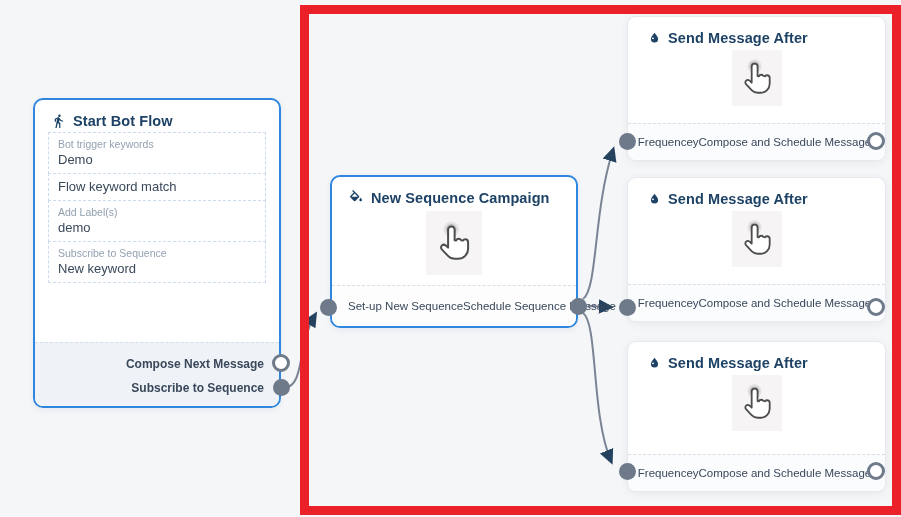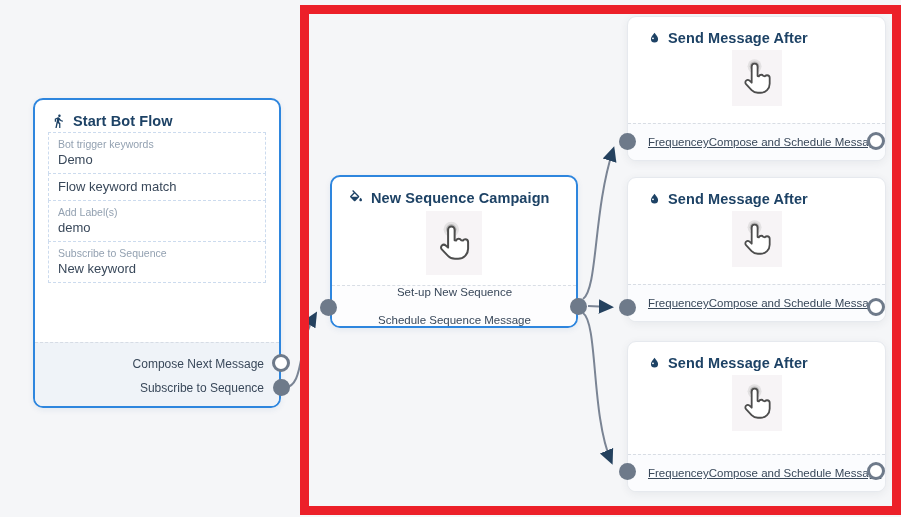--- a/index.html
+++ b/index.html
@@ -44,49 +44,49 @@
   .fields{margin:0 13px;}
   .field{
     border:1px dashed #ccdbee;background:#fff;
     padding:4px 9px 5px 9px;margin-top:-1px;
   }
   .field-label{font-size:10.5px;color:#93a1b1;line-height:14px;}
   .field-value{font-size:13px;color:#39485a;line-height:17px;}
   .start-footer{
     position:absolute;left:0;right:0;bottom:0;height:64px;
     background:#eff3f8;border-top:1px dashed #d6dce5;
-    border-radius:0 0 8px 8px;box-sizing:border-box;padding-top:9px;
+    border-radius:0 0 8px 8px;box-sizing:border-box;padding-top:9px;font-weight:bold;
   }
   .out-row{
     height:24px;display:flex;align-items:center;justify-content:flex-end;
     padding-right:15px;font-size:12px;color:#39485a;
   }
 
   
   #sequence-node{left:330px;top:175px;width:248px;height:153px;}
   .seq-footer{
     position:absolute;left:0;right:0;bottom:0;height:41px;
     border-top:1px dashed #d9dee5;border-radius:0 0 8px 8px;
     background:#fdfdfe;box-sizing:border-box;
     display:flex;align-items:center;justify-content:space-between;
-    padding:0 15px 0 16px;font-size:11.5px;color:#39485a;white-space:nowrap;flex-direction:column;
+    padding:0 15px 0 16px;font-size:11.5px;color:#39485a;white-space:nowrap;
   }
   .seq-footer span{cursor:pointer;}
 
   
   .send-card{left:627px;width:259px;}
   #send-card-0{top:16px;height:145px;}
   #send-card-1{top:177px;height:145px;}
   #send-card-2{top:341px;height:151px;}
   .send-footer{
     position:absolute;left:0;right:0;bottom:0;height:37px;
     border-top:1px dashed #d8dde4;border-radius:0 0 8px 8px;
     background:#fbfcfe;box-sizing:border-box;
-    display:flex;align-items:center;justify-content:space-between;
-    padding:0 24px 0 20px;font-size:11.5px;color:#39485a;white-space:nowrap;text-decoration:underline;
+    display:flex;align-items:center;justify-content:center;
+    padding:0 24px 0 20px;font-size:11.5px;color:#39485a;white-space:nowrap;
   }
 
   
   .cursor-tile{
     margin:1px auto 0 auto;width:56px;height:64px;background:#f7f4f6;
     display:flex;align-items:center;justify-content:center;cursor:pointer;
   }
   .send-card .cursor-tile{width:50px;height:56px;margin-top:0;}
 
   

